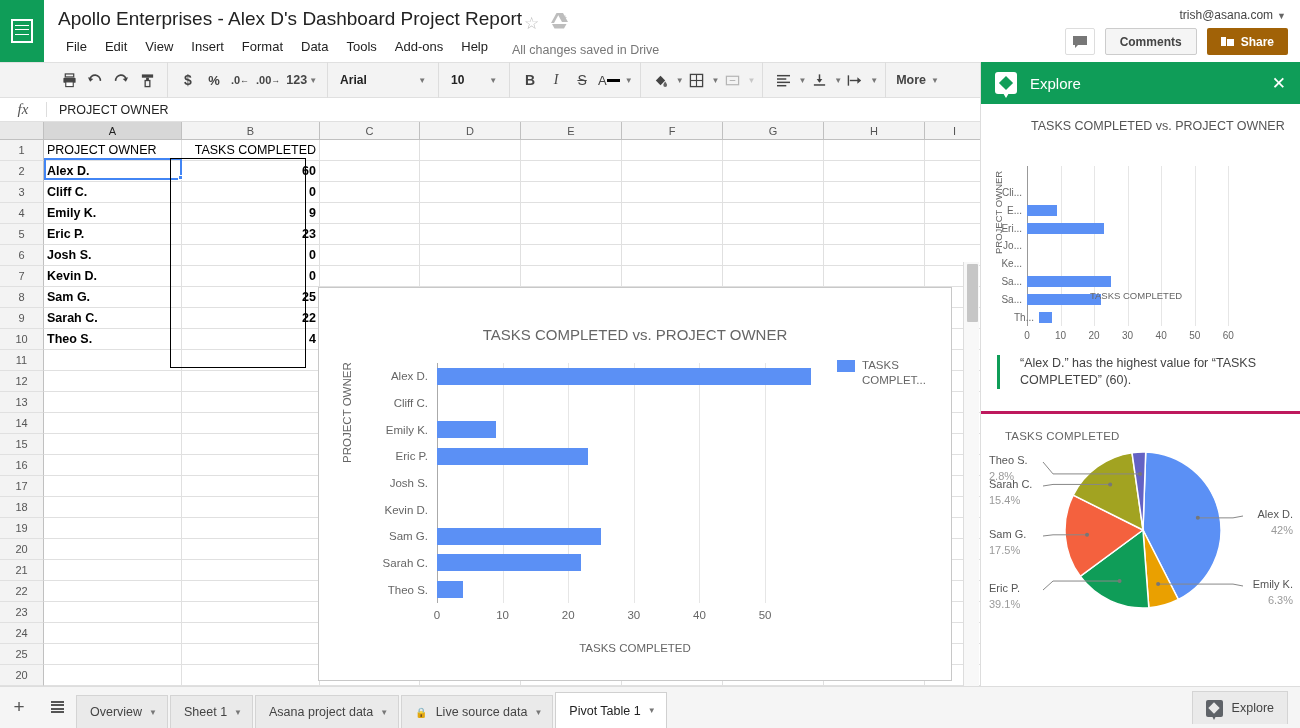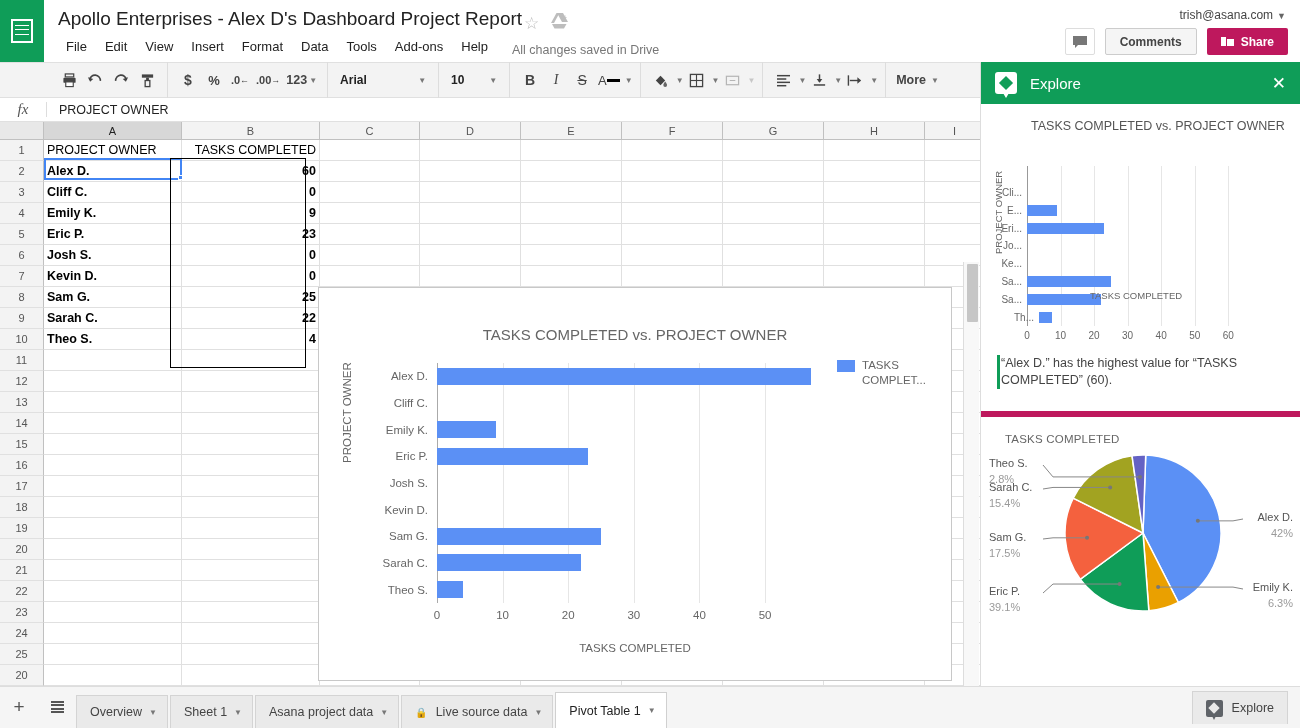--- a/index.html
+++ b/index.html
@@ -23,21 +23,21 @@
   .menubar { position:absolute; left:58px; top:36px; display:flex; align-items:flex-end; }
   .menubar .mi { font-size:13px; color:#222; padding:3px 8px; margin-right:2px; cursor:pointer; border-radius:2px; }
   .saved-txt { font-size:12.5px; color:#777; margin-left:14px; white-space:nowrap; }
   .acct { position:absolute; right:14px; top:8px; font-size:12px; color:#444; }
   .acct .caret { color:#666; margin-left:4px; font-size:9px; }
   .hdr-btns { position:absolute; right:12px; top:28px; display:flex; align-items:center; gap:10px; }
   .cmt-ic-btn { width:30px; height:27px; border:1px solid #ddd; border-radius:2px; background:#fff;
     display:flex; align-items:center; justify-content:center; cursor:pointer; }
   .cmt-btn { height:27px; padding:0 14px; border:1px solid #ccc; border-radius:2px; background:#f5f5f5;
     font-size:12px; font-weight:bold; color:#444; display:flex; align-items:center; cursor:pointer; }
-  .share-btn { height:27px; padding:0 14px; border-radius:2px; background:#be185d; color:#fff;
+  .share-btn { height:27px; padding:0 14px; border-radius:2px; background:#a16207; color:#fff;
     font-size:12px; font-weight:bold; display:flex; align-items:center; gap:7px; cursor:pointer; }
 
   
   .toolbar { position:absolute; left:0; top:62px; width:1300px; height:36px; background:#f3f3f3;
     border-top:1px solid #e0e0e0; border-bottom:1px solid #e0e0e0; display:flex; align-items:center; }
   .tbgrp { display:flex; align-items:center; height:36px; padding:0 7px; border-right:1px solid #ddd; }
   .tbtn { min-width:26px; height:26px; display:flex; align-items:center; justify-content:center;
     font-size:13px; color:#444; cursor:pointer; border-radius:2px; padding:0 3px; }
   .tcaret { font-size:8px; color:#777; margin-left:2px; cursor:pointer; }
   .tsel { height:26px; display:flex; align-items:center; justify-content:space-between;
@@ -120,21 +120,21 @@
   .mc-gl.ax { background:#999; }
   .mc-row { position:absolute; height:17.7px; display:flex; align-items:center; }
   .mc-bar { height:11px; background:#5b90f5; }
   .mc-lab { position:absolute; right:100%; padding-right:5px; font-size:10px; color:#666; white-space:nowrap; }
   .mc-xt { position:absolute; top:164px; font-size:10px; color:#666; transform:translateX(-50%); }
   .mc-yl { position:absolute; left:12px; top:150px; font-size:9.5px; color:#666;
     transform:rotate(-90deg); transform-origin:left top; white-space:nowrap; }
   .mc-xl { position:absolute; left:46px; top:186px; width:218px; text-align:center;
     font-size:9.5px; color:#666; }
 
-  .insight { padding:6px 16px 22px 16px; display:flex; gap:1px; border-bottom:6px solid #be185d;
+  .insight { padding:6px 16px 22px 16px; display:flex; gap:20px; border-bottom:3px solid #be185d;
     margin:0 0 0 0; }
   .ins-bar { width:3px; background:#0f9d58; flex:none; }
   .ins-txt { font-size:12.5px; color:#444; line-height:17px; }
 
   .pieblk { padding:16px 0 0 0; cursor:pointer; position:relative; height:190px; }
   .pie-title { font-size:11.5px; color:#666; margin-left:24px; letter-spacing:.2px; }
   .pie-area { position:absolute; left:0; top:34px; width:320px; height:160px; }
 
   
   .tabbar { position:absolute; left:0; top:686px; width:1300px; height:42px; background:#f5f5f5;

